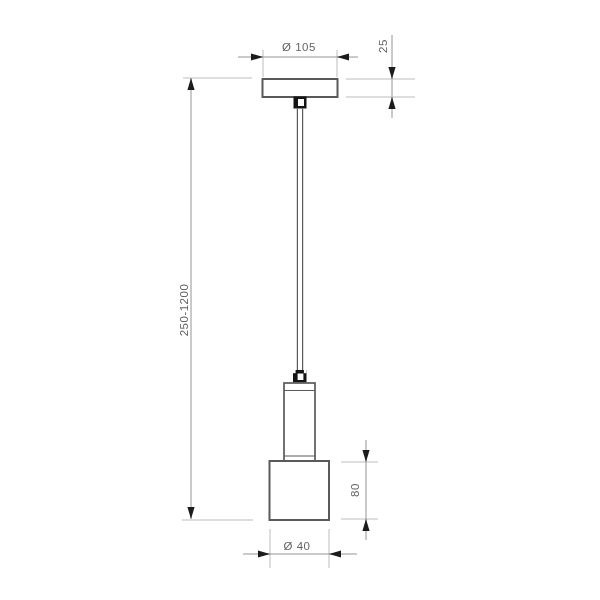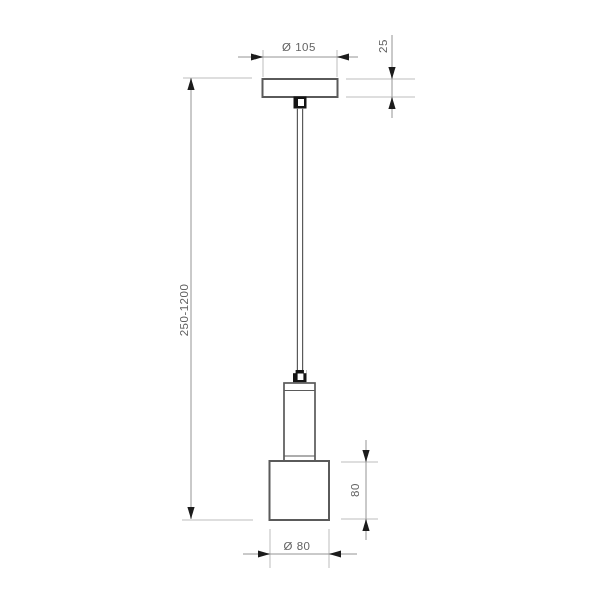--- a/index.html
+++ b/index.html
@@ -105,14 +105,14 @@
   </svg>
 
   <div class="dim-label" style="left:299px;top:47px;">Ø 105</div>
 
   <div class="dim-label vertical" style="left:383px;top:46px;">25</div>
 
   <div class="dim-label vertical" style="left:184px;top:310px;">250-1200</div>
 
   <div class="dim-label vertical" style="left:355px;top:490px;">80</div>
 
-  <div class="dim-label" style="left:297px;top:546px;">Ø 80</div>
+  <div class="dim-label" style="left:297px;top:546px;">Ø 40</div>
 </div>
 
 </body></html>

